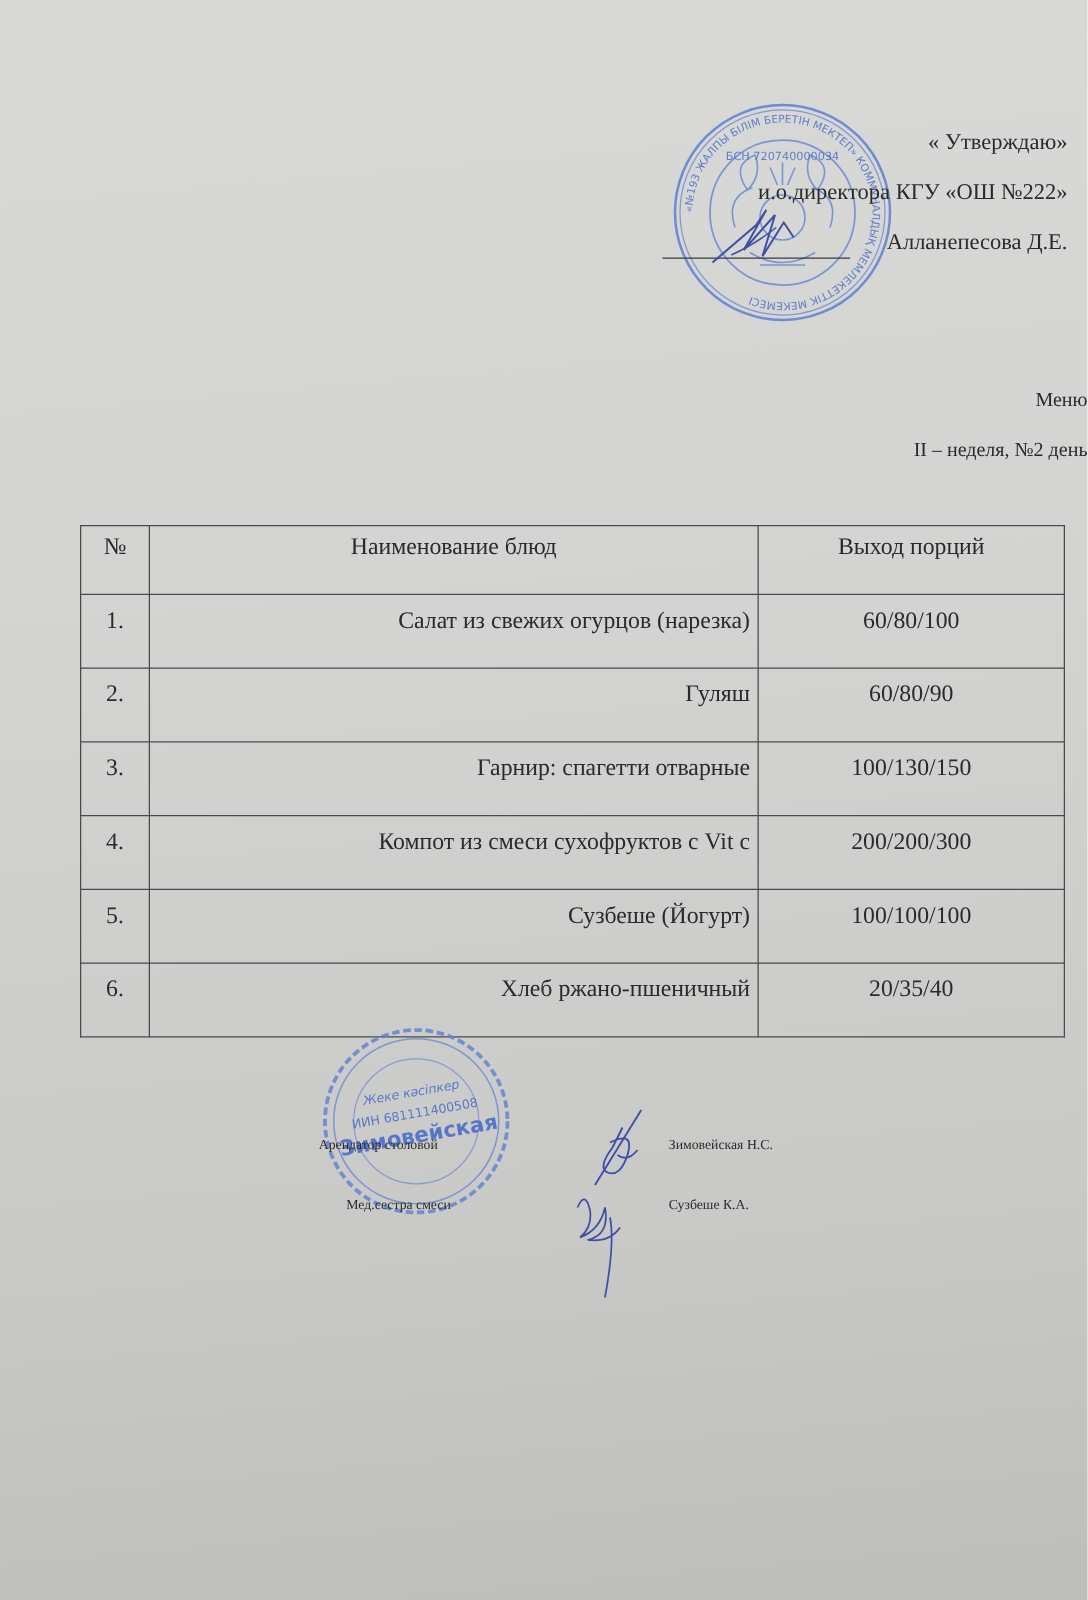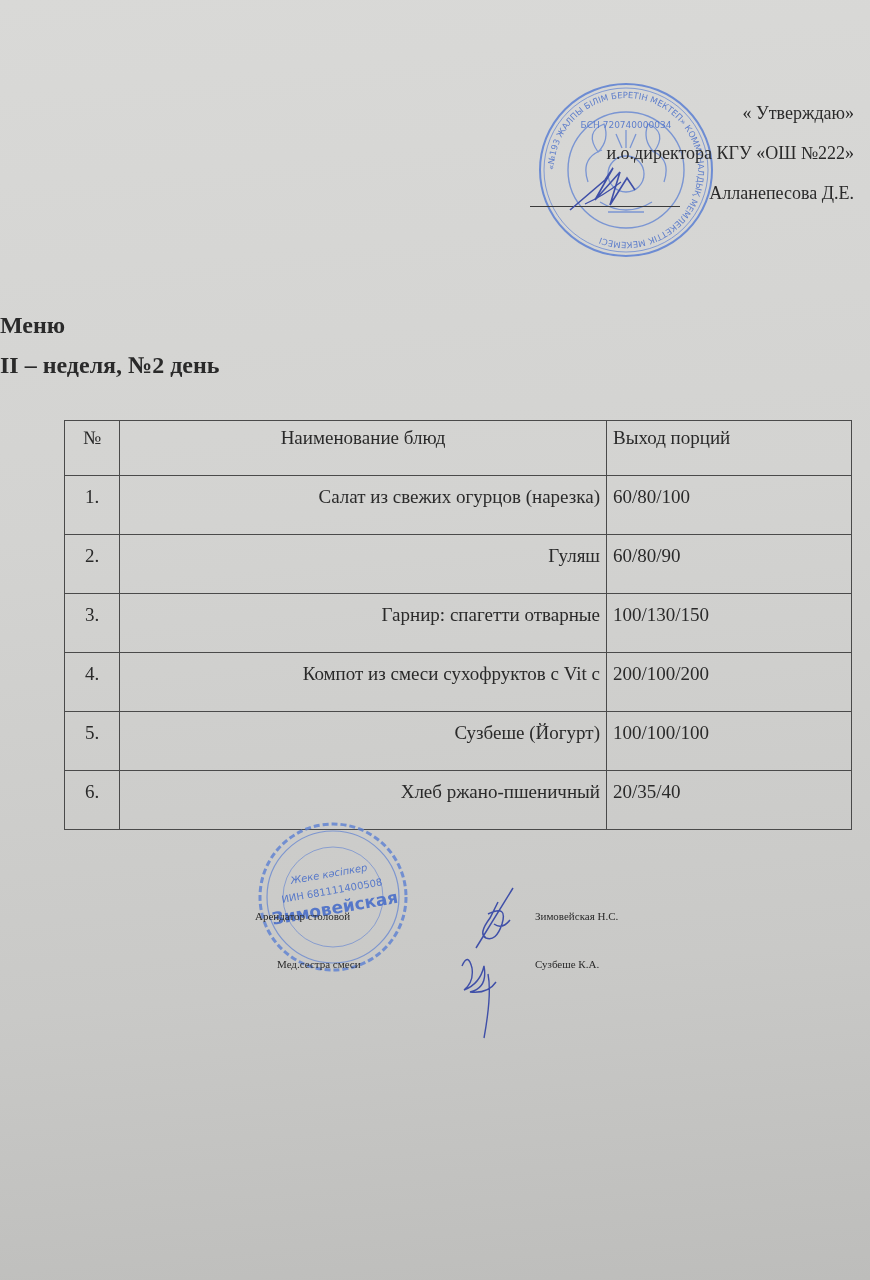--- a/index.html
+++ b/index.html
@@ -5,34 +5,34 @@
     html, body { margin: 0; padding: 0; }
     body {
       width: 870px; height: 1280px; overflow: hidden; position: relative;
       background: linear-gradient(175deg, #d9d9d7 0%, #d3d3d1 40%, #c9c9c7 75%, #bdbdbb 100%);
       font-family: "Liberation Serif", "DejaVu Serif", serif;
       color: #2a2a2a;
     }
     .abs { position: absolute; }
     .approve-line { font-size: 18px; white-space: nowrap; right: 16px; }
     .sign-underline { position: absolute; left: 530px; top: 206px; width: 150px; height: 1px; background: #3a3a3a; }
-    .title { left: 0; width: 870px; text-align: left; font-weight: bold; font-size: 24px; }
+    .title { left: 0; width: 870px; text-align: right; font-weight: normal; font-size: 16px; }
     table.menu {
       position: absolute; left: 64px; top: 420px; width: 788px;
       border-collapse: collapse; font-size: 19px;
     }
     table.menu td, table.menu th {
       border: 1.5px solid #4a4a4a; vertical-align: top; font-weight: normal;
       padding: 10px 6px 0 6px; height: 48px;
     }
     table.menu th { padding-top: 6px; }
     .col-no { width: 42px; text-align: center; }
     .col-name { width: 474px; text-align: right; }
     .col-name-h { text-align: center; }
-    .col-out { text-align: left; }
+    .col-out { text-align: center; }
     .sig-text { font-size: 11px; white-space: nowrap; }
     .stamp { position: absolute; border-radius: 50%; }
   </style>
 </head>
 <body>
 
 <div class="stamp" style="left:538px; top:82px; width:176px; height:176px;">
   <svg width="176" height="176" viewBox="0 0 176 176">
     <defs>
       <path id="sealArc" d="M88,88 m-72,0 a72,72 0 1,1 144,0 a72,72 0 1,1 -144,0"></path>
@@ -89,21 +89,21 @@
       <td class="col-out">60/80/90</td>
     </tr>
     <tr>
       <td class="col-no">3.</td>
       <td class="col-name">Гарнир: спагетти отварные</td>
       <td class="col-out">100/130/150</td>
     </tr>
     <tr>
       <td class="col-no">4.</td>
       <td class="col-name">Компот из смеси сухофруктов с Vit c</td>
-      <td class="col-out">200/100/200</td>
+      <td class="col-out">200/200/300</td>
     </tr>
     <tr>
       <td class="col-no">5.</td>
       <td class="col-name">Сузбеше (Йогурт)</td>
       <td class="col-out">100/100/100</td>
     </tr>
     <tr>
       <td class="col-no">6.</td>
       <td class="col-name">Хлеб ржано-пшеничный</td>
       <td class="col-out">20/35/40</td>

